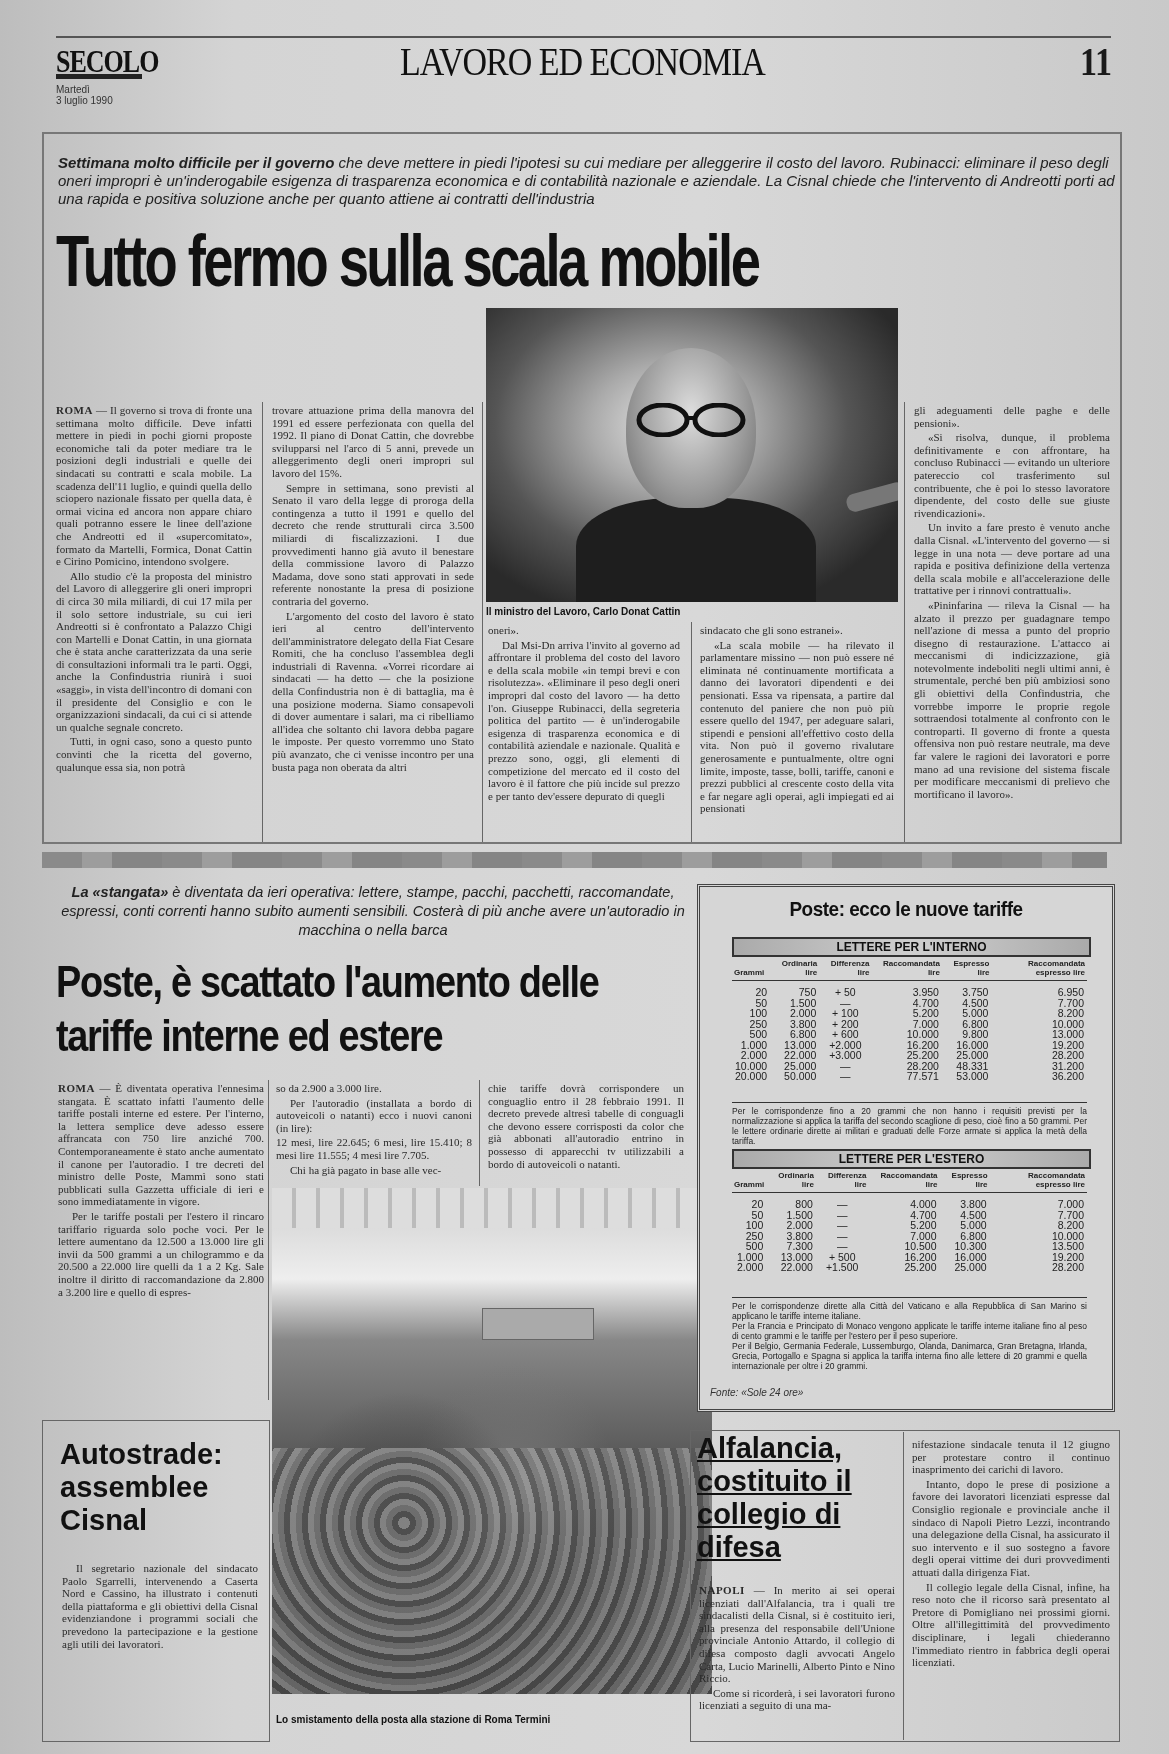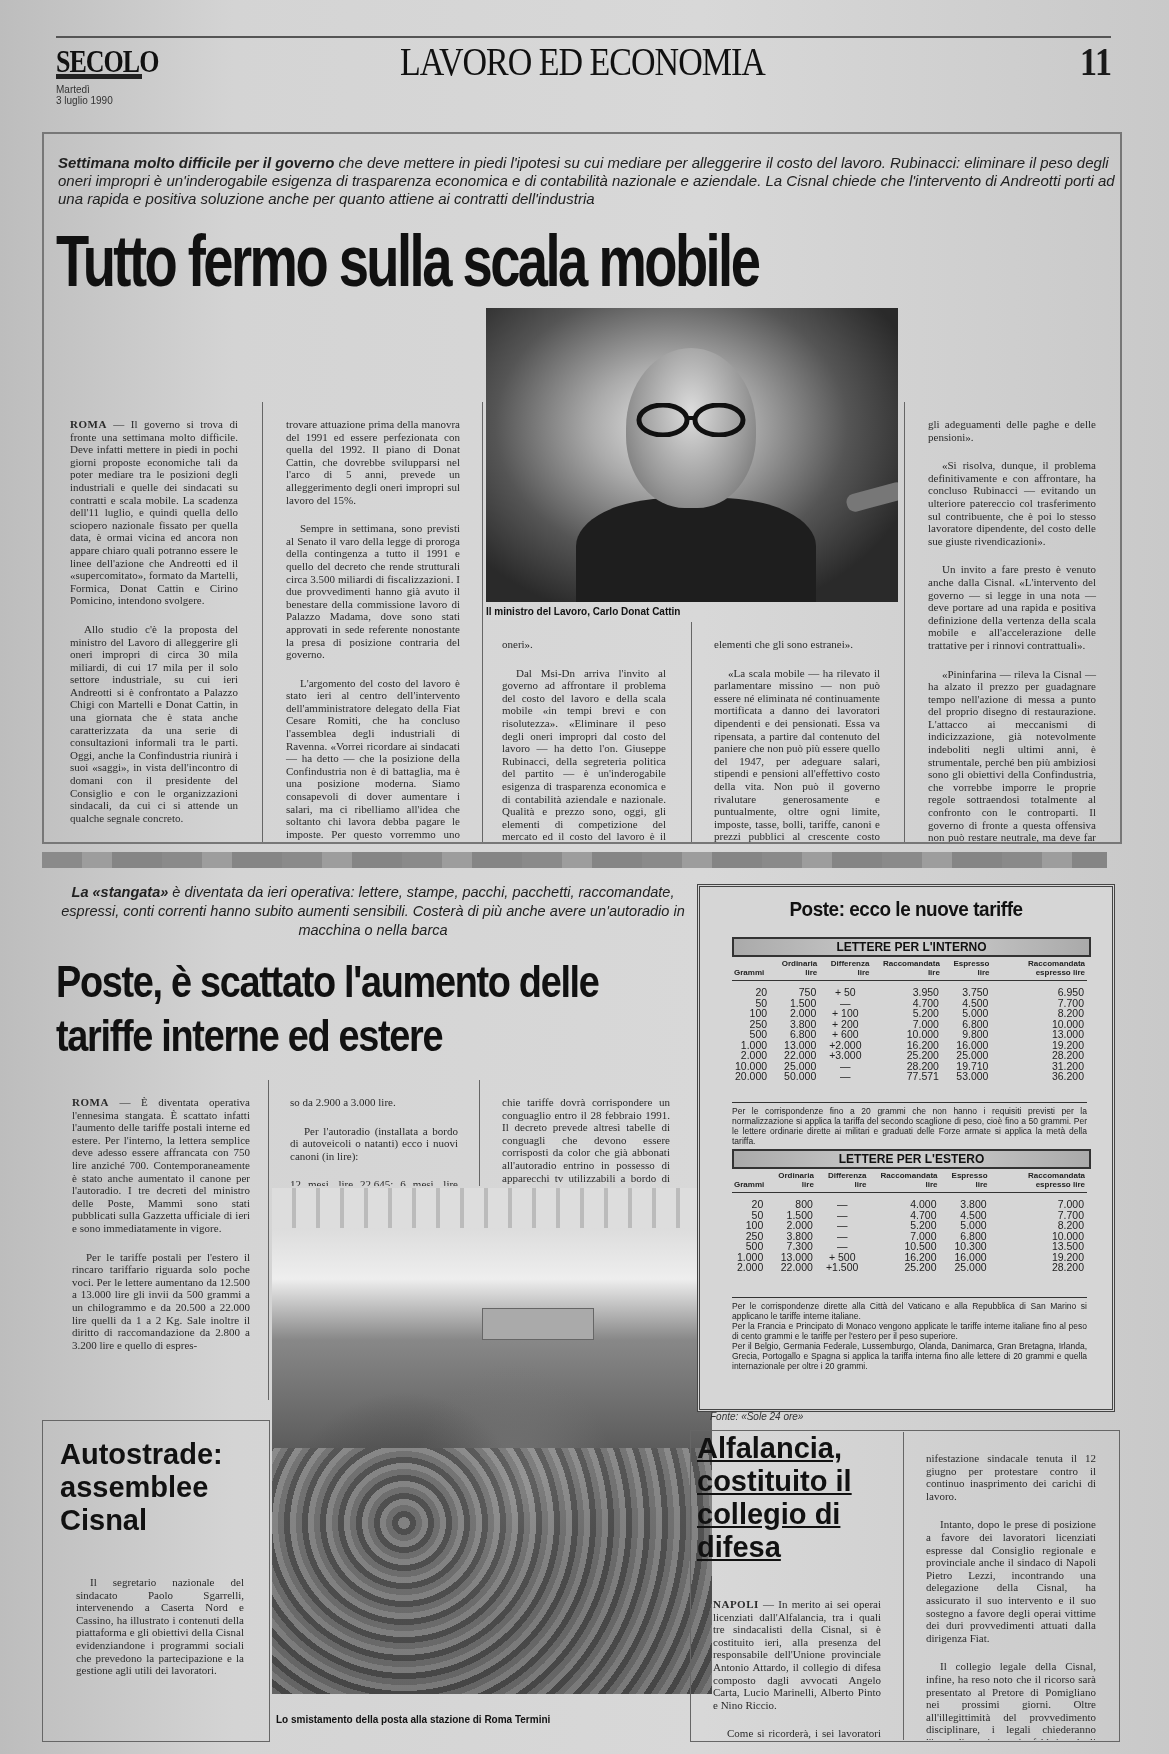--- a/index.html
+++ b/index.html
@@ -22,21 +22,21 @@
   .section-title { left: 400px; top: 40px; font-family: "Liberation Serif", serif; font-size: 34px; letter-spacing: -1px; transform: scaleY(1.15); transform-origin: top left; color: #111; }
   .page-num { left: 1080px; top: 40px; font-size: 34px; font-weight: bold; transform: scaleY(1.15); transform-origin: top left; }
 
   .frame { border: 2px solid #777; box-sizing: border-box; }
   .frame1 { left: 42px; top: 132px; width: 1080px; height: 712px; }
   .deck { left: 58px; top: 154px; width: 1060px; font-family: "Liberation Sans", sans-serif; font-style: italic; font-size: 15px; line-height: 18px; color: #222; }
   .deck b { font-weight: bold; }
   .headline1 { left: 56px; top: 220px; font-family: "Liberation Sans", sans-serif; font-weight: bold; font-size: 64px; letter-spacing: -3px; transform: scaleX(0.85) scaleY(1.12); transform-origin: top left; color: #111; white-space: nowrap; }
 
   .col { font-family: "Liberation Serif", serif; font-size: 11px; line-height: 12.6px; text-align: justify; color: #2a2a2a; overflow: hidden; }
-  .col p { margin: 16px; text-indent: 14px; }
+  .col p { margin: 2px; text-indent: 14px; }
   .col p.first { text-indent: 0; }
   .col .dateline { font-weight: bold; letter-spacing: 0.5px; }
   .vrule { width: 1px; background: #666; }
 
   .photo1 { left: 486px; top: 308px; width: 412px; height: 294px; background: radial-gradient(ellipse at 45% 40%, #e6e6e6 0%, #aaa 25%, #555 55%, #2a2a2a 80%); overflow: hidden; }
   .photo1 .face { position: absolute; left: 140px; top: 40px; width: 130px; height: 160px; border-radius: 50% 50% 45% 45%; background: radial-gradient(ellipse at 50% 40%, #ddd 0%, #999 60%, #666 100%); }
   .photo1 .glasses { position: absolute; left: 150px; top: 95px; width: 110px; height: 34px; }
   .photo1 .body { position: absolute; left: 90px; top: 190px; width: 240px; height: 120px; border-radius: 40% 40% 0 0; background: #1e1e1e; }
   .photo1 .mic { position: absolute; left: 360px; top: 180px; width: 60px; height: 18px; background: #777; border-radius: 8px; transform: rotate(-15deg); }
   .caption { font-family: "Liberation Sans", sans-serif; font-weight: bold; font-size: 10px; color: #111; }
@@ -48,21 +48,21 @@
   .tbox { left: 697px; top: 884px; width: 418px; height: 528px; border: 3px double #444; box-sizing: border-box; background: #d6d6d6; }
   .tbox-title { position: absolute; left: 0; right: 0; top: 10px; text-align: center; font-family: "Liberation Sans", sans-serif; font-weight: bold; font-size: 21px; letter-spacing: -0.5px; transform: scaleX(0.9); color: #111; }
   .tband { position: absolute; left: 32px; width: 355px; height: 16px; border: 2px solid #333; background: linear-gradient(90deg,#aaa,#cfcfcf,#aaa); text-align: center; font-family: "Liberation Sans", sans-serif; font-weight: bold; font-size: 12px; line-height: 16px; color: #111; }
   table.tariff { position: absolute; left: 32px; width: 355px; border-collapse: collapse; font-family: "Liberation Sans", sans-serif; font-size: 10.5px; color: #222; }
   table.tariff th { font-size: 8px; font-weight: bold; text-align: right; vertical-align: bottom; padding: 0 2px 3px 2px; border-bottom: 1px solid #333; line-height: 9px; }
   table.tariff th:first-child { text-align: left; }
   table.tariff td { text-align: right; padding: 0 3px; line-height: 10.5px; }
   table.tariff td.diff { text-align: center; }
   table.tariff tr.firstrow td { padding-top: 6px; }
   .tnote { position: absolute; left: 32px; width: 355px; font-family: "Liberation Sans", sans-serif; font-size: 8.5px; line-height: 10px; text-align: justify; color: #222; border-top: 1px solid #333; padding-top: 3px; }
-  .tsource { position: absolute; left: 10px; font-family: "Liberation Sans", sans-serif; font-style: italic; font-size: 10px; color: #333; margin-top: 24px; }
+  .tsource { position: absolute; left: 10px; font-family: "Liberation Sans", sans-serif; font-style: italic; font-size: 10px; color: #333; }
 
   .photo2 { left: 272px; top: 1188px; width: 440px; height: 506px; overflow: hidden;
     background:
       radial-gradient(ellipse at 30% 70%, #444 0%, transparent 30%),
       radial-gradient(ellipse at 70% 85%, #333 0%, transparent 25%),
       radial-gradient(ellipse at 55% 60%, #777 0%, transparent 30%),
       linear-gradient(180deg, #cfcfcf 0%, #eee 18%, #888 30%, #555 55%, #2d2d2d 100%); }
   .photo2 .roof { position: absolute; left: 0; top: 0; width: 100%; height: 40px; background: repeating-linear-gradient(90deg, #ddd 0 20px, #bbb 20px 24px); }
   .photo2 .shed { position: absolute; left: 210px; top: 120px; width: 110px; height: 30px; background: #aaa; border: 1px solid #666; }
   .photo2 .sacks { position: absolute; left: 0; top: 260px; width: 100%; height: 250px; background: repeating-radial-gradient(circle at 30% 30%, #aaa 0 6px, #555 6px 12px, #888 12px 18px); opacity: 0.6; }
@@ -113,21 +113,21 @@
     <p>Sempre in settimana, sono previsti al Senato il varo della legge di proroga della contingenza a tutto il 1991 e quello del decreto che rende strutturali circa 3.500 miliardi di fiscalizzazioni. I due provvedimenti hanno già avuto il benestare della commissione lavoro di Palazzo Madama, dove sono stati approvati in sede referente nonostante la presa di posizione contraria del governo.</p>
     <p>L'argomento del costo del lavoro è stato ieri al centro dell'intervento dell'amministratore delegato della Fiat Cesare Romiti, che ha concluso l'assemblea degli industriali di Ravenna. «Vorrei ricordare ai sindacati — ha detto — che la posizione della Confindustria non è di battaglia, ma è una posizione moderna. Siamo consapevoli di dover aumentare i salari, ma ci ribelliamo all'idea che soltanto chi lavora debba pagare le imposte. Per questo vorremmo uno Stato più avanzato, che ci venisse incontro per una busta paga non oberata da altri</p>
   </div>
   <div class="abs vrule" style="left:482px; top:402px; height:440px;"></div>
   <div class="abs col" style="left:486px; top:622px; width:196px; height:220px;">
     <p class="first">oneri».</p>
     <p>Dal Msi-Dn arriva l'invito al governo ad affrontare il problema del costo del lavoro e della scala mobile «in tempi brevi e con risolutezza». «Eliminare il peso degli oneri impropri dal costo del lavoro — ha detto l'on. Giuseppe Rubinacci, della segreteria politica del partito — è un'inderogabile esigenza di trasparenza economica e di contabilità aziendale e nazionale. Qualità e prezzo sono, oggi, gli elementi di competizione del mercato ed il costo del lavoro è il fattore che più incide sul prezzo e per tanto dev'essere depurato di quegli</p>
   </div>
   <div class="abs vrule" style="left:691px; top:622px; height:220px;"></div>
   <div class="abs col" style="left:698px; top:622px; width:198px; height:220px;">
-    <p class="first">elementi che gli sono estranei».</p>
+    <p class="first">sindacato che gli sono estranei».</p>
     <p>«La scala mobile — ha rilevato il parlamentare missino — non può essere né eliminata né continuamente mortificata a danno dei lavoratori dipendenti e dei pensionati. Essa va ripensata, a partire dal contenuto del paniere che non può più essere quello del 1947, per adeguare salari, stipendi e pensioni all'effettivo costo della vita. Non può il governo rivalutare generosamente e puntualmente, oltre ogni limite, imposte, tasse, bolli, tariffe, canoni e prezzi pubblici al crescente costo della vita e far negare agli operai, agli impiegati ed ai pensionati</p>
   </div>
   <div class="abs vrule" style="left:904px; top:402px; height:440px;"></div>
   <div class="abs col" style="left:912px; top:402px; width:200px; height:440px;">
     <p class="first">gli adeguamenti delle paghe e delle pensioni».</p>
     <p>«Si risolva, dunque, il problema definitivamente e con affrontare, ha concluso Rubinacci — evitando un ulteriore patereccio col trasferimento sul contribuente, che è poi lo stesso lavoratore dipendente, del costo delle sue giuste rivendicazioni».</p>
     <p>Un invito a fare presto è venuto anche dalla Cisnal. «L'intervento del governo — si legge in una nota — deve portare ad una rapida e positiva definizione della vertenza della scala mobile e all'accelerazione delle trattative per i rinnovi contrattuali».</p>
     <p>«Pininfarina — rileva la Cisnal — ha alzato il prezzo per guadagnare tempo nell'azione di messa a punto del proprio disegno di restaurazione. L'attacco ai meccanismi di indicizzazione, già notevolmente indeboliti negli ultimi anni, è strumentale, perché ben più ambiziosi sono gli obiettivi della Confindustria, che vorrebbe imporre le proprie regole sottraendosi totalmente al confronto con le controparti. Il governo di fronte a questa offensiva non può restare neutrale, ma deve far valere le ragioni dei lavoratori e porre mano ad una revisione del sistema fiscale per modificare meccanismi di prelievo che mortificano il lavoro».</p>
   </div>
 
@@ -228,21 +228,21 @@
             <td class="diff">+3.000</td>
             <td>25.200</td>
             <td>25.000</td>
             <td>28.200</td>
           </tr>
           <tr>
             <td>10.000</td>
             <td>25.000</td>
             <td class="diff">—</td>
             <td>28.200</td>
-            <td>19.710</td>
+            <td>48.331</td>
             <td>31.200</td>
           </tr>
           <tr>
             <td>20.000</td>
             <td>50.000</td>
             <td class="diff">—</td>
             <td>77.571</td>
             <td>53.000</td>
             <td>36.200</td>
           </tr>

